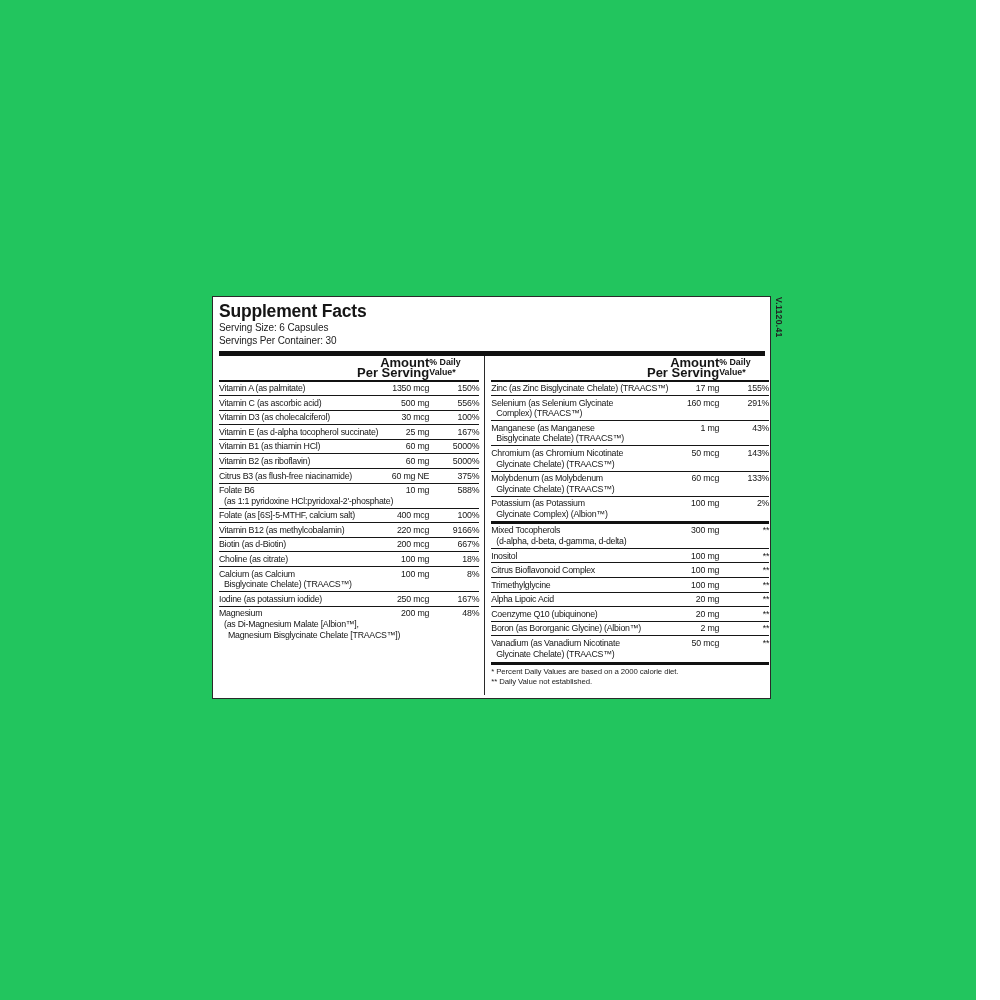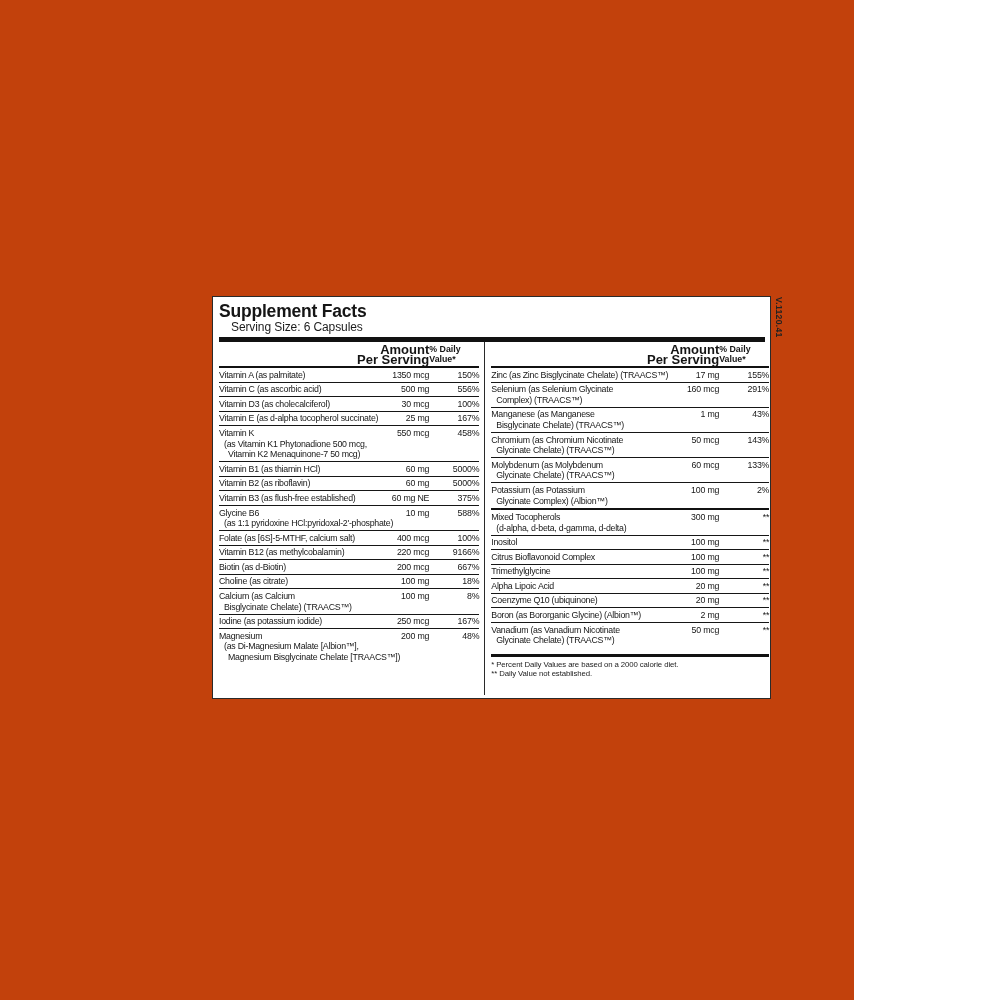--- a/index.html
+++ b/index.html
@@ -1,34 +1,34 @@
 <!DOCTYPE html>
 <html><head>
 <meta charset="utf-8">
 <style>
   * { margin: 0; padding: 0; box-sizing: border-box; }
   html, body { width: 1000px; height: 1000px; background: #ffffff; font-family: "Liberation Sans", "DejaVu Sans", sans-serif; color: #111111; }
-  .page { position: relative; width: 854px; height: 1000px; background: #c2410c; overflow: hidden; }
+  .page { position: relative; width: 976px; height: 1000px; background: #22c55e; overflow: hidden; }
 
   .label-box {
     position: absolute; left: 212px; top: 296px; width: 559px; height: 403px;
     border: 1.6px solid #2a2a2a; background: #ffffff;
     padding: 4px 5px 3px 6px;
     display: flex; flex-direction: column;
   }
 
   .version {
     position: absolute; left: 774px; top: 297px;
     writing-mode: vertical-rl;
     font-size: 8.6px; font-weight: 700; letter-spacing: 0.3px; color: #222222;
     white-space: nowrap;
   }
 
   h1.title { font-size: 17.5px; font-weight: 700; letter-spacing: -0.2px; line-height: 20px; color: #151515; }
-  .serving { font-size: 12px; line-height: 13.4px; color: #1c1c1c; letter-spacing: -0.1px; margin-left: 12px; }
+  .serving { font-size: 10px; line-height: 13.4px; color: #1c1c1c; letter-spacing: -0.1px; }
 
   .bar-top { height: 5px; background: #111111; margin-top: 3px; flex-shrink: 0; }
 
   .cols { display: flex; flex: 1; min-height: 0; }
   .col { font-size: 8.8px; }
   .col-left  { width: 279px; padding-right: 5px; border-right: 1.4px solid #2a2a2a; display: flex; flex-direction: column; }
   .col-right { flex: 1; padding-left: 6px; display: flex; flex-direction: column; }
 
   .col-head { display: flex; padding: 2.5px 0 2px 0; border-bottom: 2.6px solid #111111; }
   .col-head .spacer { flex: 1; }
@@ -39,33 +39,34 @@
   .group .row:last-child { border-bottom: none; }
   .row-line { display: flex; line-height: 10.6px; }
   .name { flex: 1 1 0; min-width: 0; white-space: nowrap; letter-spacing: -0.25px; color: #161616; }
   .amt  { width: 44px; flex-shrink: 0; text-align: right; white-space: nowrap; letter-spacing: -0.2px; color: #161616; margin-left: 7px; }
   .pct  { width: 50px; flex-shrink: 0; text-align: right; white-space: nowrap; letter-spacing: -0.2px; color: #161616; }
   .sub  { padding-left: 5px; line-height: 10.6px; white-space: nowrap; letter-spacing: -0.25px; color: #161616; }
   .sub + .sub { padding-left: 9px; }
 
   .thick-rule { height: 2.8px; background: #111111; }
 
-  .footnotes { border-top: 3.4px solid #111111; margin-top: 7px; padding-top: 2.5px; }
+  .footnotes { border-top: 3.4px solid #111111; margin-top: 1px; padding-top: 2.5px; }
   .note { font-size: 7.8px; line-height: 9.8px; letter-spacing: -0.1px; color: #1c1c1c; }
 </style>
 </head>
 <body>
 
 <div class="page">
 
   <div class="version">V.1120.41</div>
 
   <section class="label-box">
     <h1 class="title">Supplement Facts</h1>
     <div class="serving">Serving Size: 6 Capsules</div>
+    <div class="serving">Servings Per Container: 30</div>
     <div class="bar-top"></div>
 
     <div class="cols">
 
       <div class="col col-left">
         <div class="col-head">
           <div class="spacer"></div>
           <div class="head-amt">
             <div>Amount</div>
             <div>Per Serving</div>
@@ -100,51 +101,42 @@
               </div>
               <div class="row">
                 <div class="row-line">
                   <span class="name">Vitamin E (as d-alpha tocopherol succinate)</span>
                   <span class="amt">25 mg</span>
                   <span class="pct">167%</span>
                 </div>
               </div>
               <div class="row">
                 <div class="row-line">
-                  <span class="name">Vitamin K</span>
-                  <span class="amt">550 mcg</span>
-                  <span class="pct">458%</span>
-                </div>
-                <div class="sub">(as Vitamin K1 Phytonadione 500 mcg,</div>
-                <div class="sub">Vitamin K2 Menaquinone-7 50 mcg)</div>
-              </div>
-              <div class="row">
-                <div class="row-line">
                   <span class="name">Vitamin B1 (as thiamin HCl)</span>
                   <span class="amt">60 mg</span>
                   <span class="pct">5000%</span>
                 </div>
               </div>
               <div class="row">
                 <div class="row-line">
                   <span class="name">Vitamin B2 (as riboflavin)</span>
                   <span class="amt">60 mg</span>
                   <span class="pct">5000%</span>
                 </div>
               </div>
               <div class="row">
                 <div class="row-line">
-                  <span class="name">Vitamin B3 (as flush-free established)</span>
+                  <span class="name">Citrus B3 (as flush-free niacinamide)</span>
                   <span class="amt">60 mg NE</span>
                   <span class="pct">375%</span>
                 </div>
               </div>
               <div class="row">
                 <div class="row-line">
-                  <span class="name">Glycine B6</span>
+                  <span class="name">Folate B6</span>
                   <span class="amt">10 mg</span>
                   <span class="pct">588%</span>
                 </div>
                 <div class="sub">(as 1:1 pyridoxine HCl:pyridoxal-2'-phosphate)</div>
               </div>
               <div class="row">
                 <div class="row-line">
                   <span class="name">Folate (as [6S]-5-MTHF, calcium salt)</span>
                   <span class="amt">400 mcg</span>
                   <span class="pct">100%</span>

